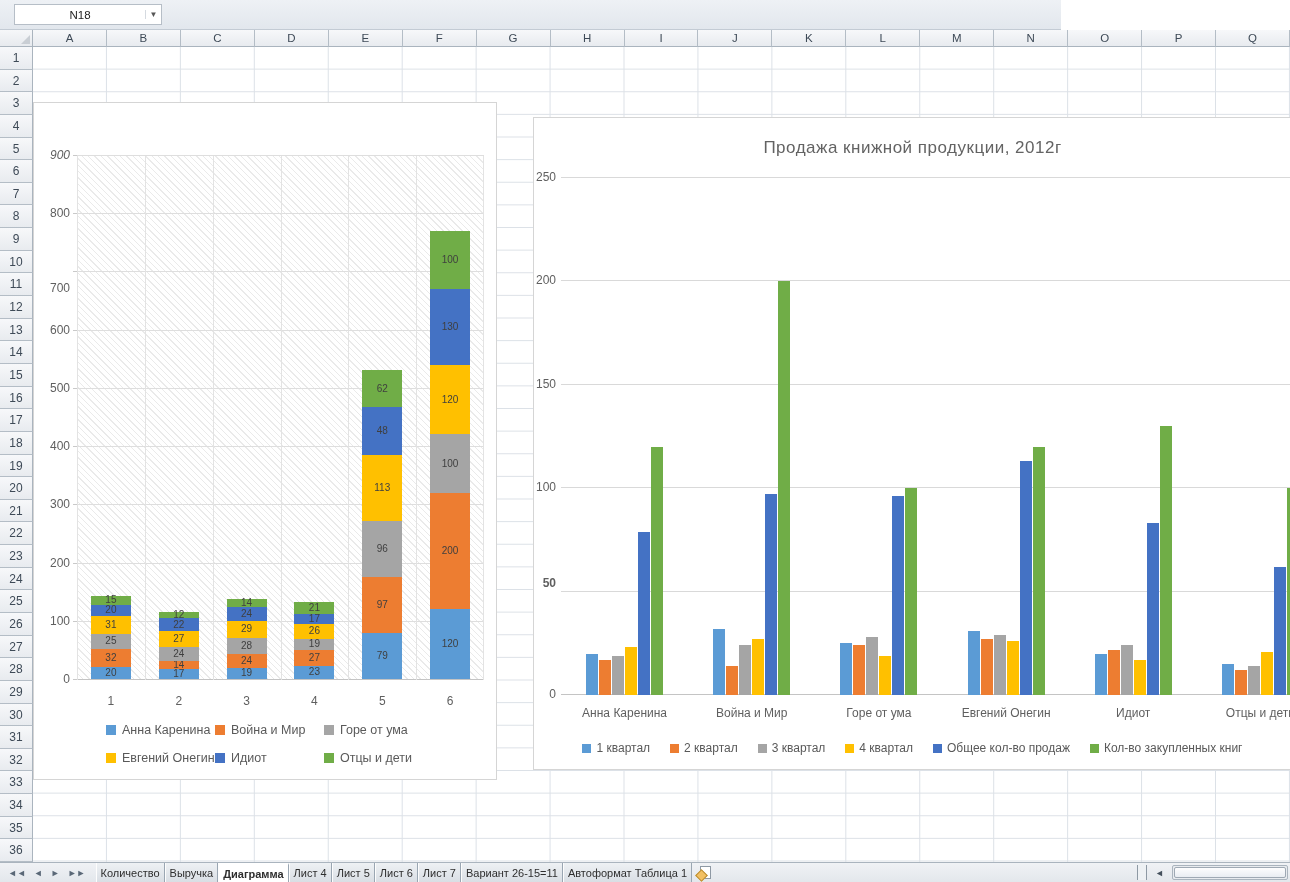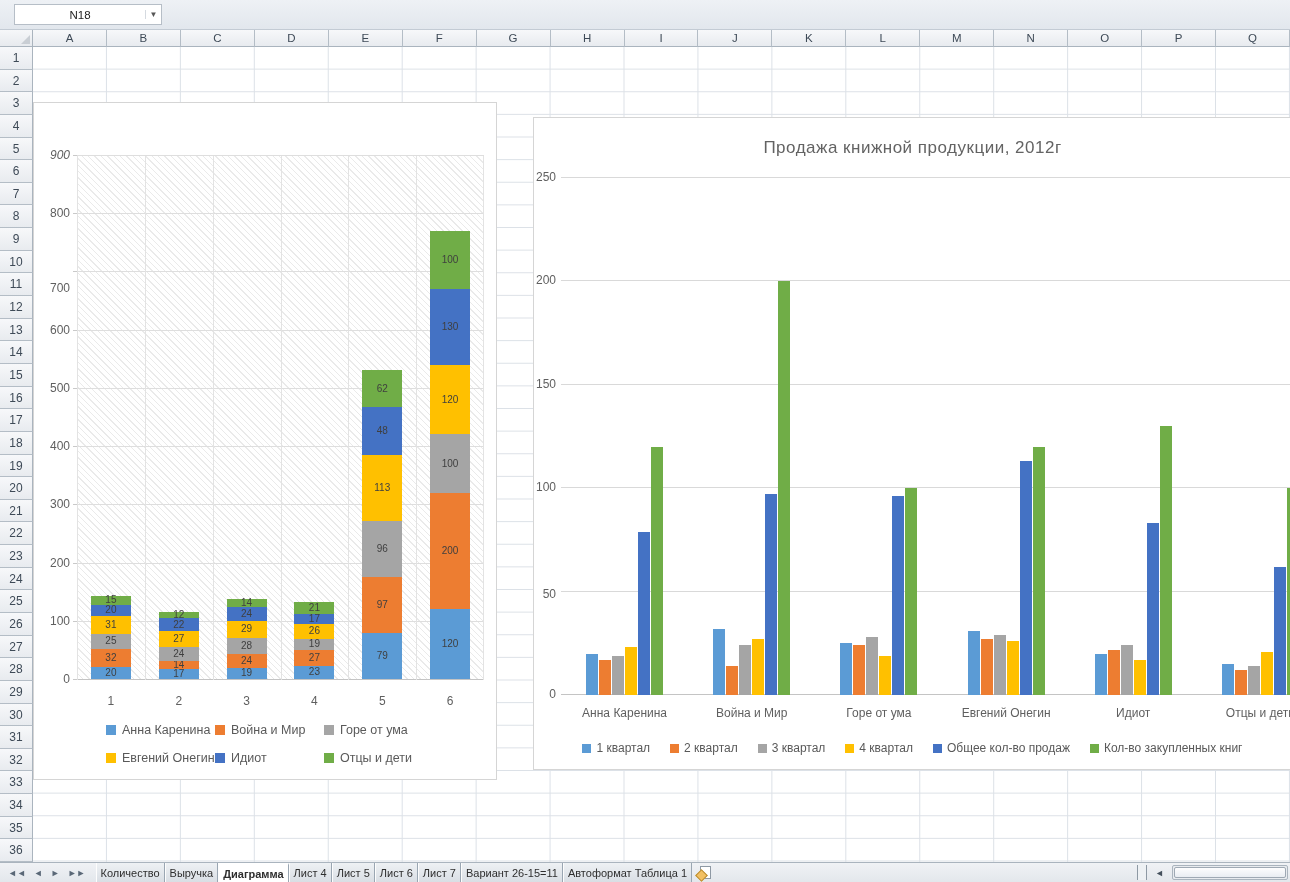--- a/index.html
+++ b/index.html
@@ -1,21 +1,21 @@
 <!DOCTYPE html>
 <html><head>
 <meta charset="utf-8">
 <style>
   * { margin:0; padding:0; box-sizing:border-box; }
   html,body { width:1290px; height:882px; overflow:hidden; background:#fff;
               font-family:"Liberation Sans", sans-serif; }
   #app { position:relative; width:1290px; height:882px; background:#fff; }
 
   
-  #topbar { position:absolute; left:0; top:0; width:1290px; height:30px;
+  #topbar { position:absolute; left:0; top:0; width:1061px; height:30px;
             background:linear-gradient(#eef1f5,#e2e7ed); border-bottom:1px solid #c3cbd4;
             display:flex; align-items:center; }
   #namebox { position:absolute; left:14px; top:4px; width:148px; height:21px; background:#fff;
              border:1px solid #b6bec7; display:flex; align-items:center; }
   #namebox .nb-text { flex:1; text-align:center; font-size:11.5px; color:#222; }
   #namebox .nb-arrow { width:16px; font-size:8px; color:#555; text-align:center;
                        border-left:1px solid #d5dae0; }
   #fbar { position:absolute; left:170px; top:3px; right:0; height:23px; background:#fff;
           border:1px solid #b6bec7; border-right:none; border-radius:11px 0 0 11px;
           display:flex; align-items:center; }
@@ -386,21 +386,21 @@
           <div class="legend-item">
             <span class="sw" style="background: rgb(68, 114, 196);"></span>
             <span>Общее кол-во продаж</span>
           </div>
           <div class="legend-item">
             <span class="sw" style="background: rgb(112, 173, 71);"></span>
             <span>Кол-во закупленных книг</span>
           </div>
         </div>
     <div class="ytick" style="left: 0px; width: 22px; top: 569px;">0</div>
-        <div class="ytick" style="left: 0px; width: 22px; top: 469px;">50</div>
+        <div class="ytick" style="left: 0px; width: 22px; top: 458px; font-weight: bold;">50</div>
         <div class="ytick" style="left: 0px; width: 22px; top: 362.2px;">100</div>
         <div class="ytick" style="left: 0px; width: 22px; top: 258.8px;">150</div>
         <div class="ytick" style="left: 0px; width: 22px; top: 155.4px;">200</div>
         <div class="ytick" style="left: 0px; width: 22px; top: 52px;">250</div>
         <div class="xlab" style="left: 27px; width: 127.167px; top: 588px;">Анна Каренина</div>
         <div class="xlab" style="left: 154.167px; width: 127.167px; top: 588px;">Война и Мир</div>
         <div class="xlab" style="left: 281.333px; width: 127.167px; top: 588px;">Горе от ума</div>
         <div class="xlab" style="left: 408.5px; width: 127.167px; top: 588px;">Евгений Онегин</div>
         <div class="xlab" style="left: 535.667px; width: 127.167px; top: 588px;">Идиот</div>
         <div class="xlab" style="left: 662.833px; width: 127.167px; top: 588px;">Отцы и дети</div>

